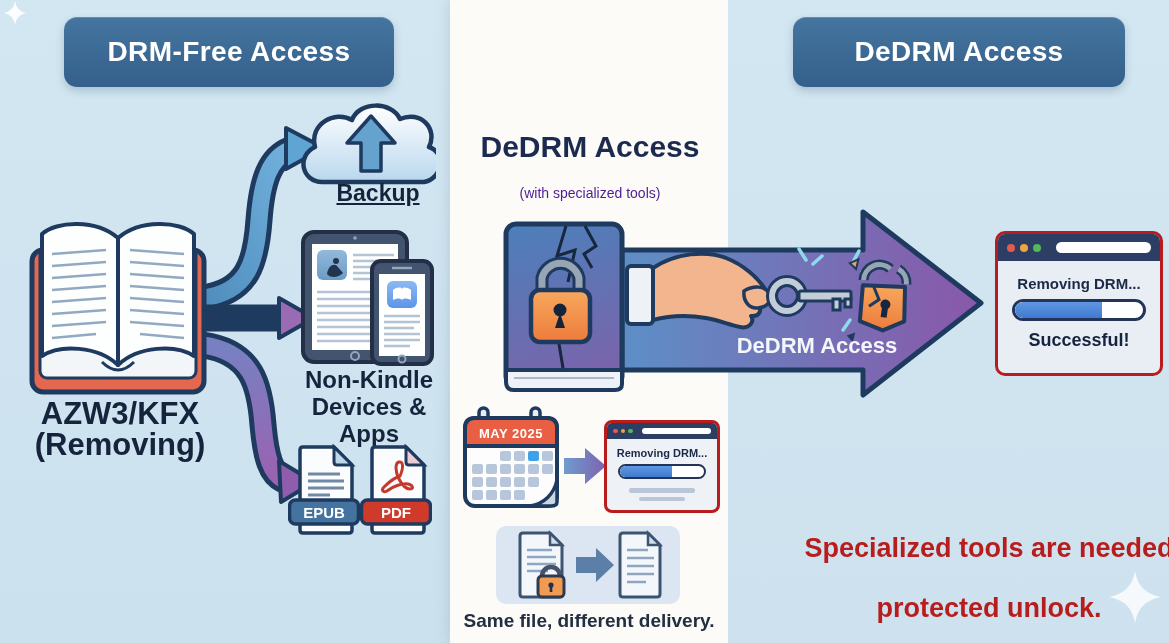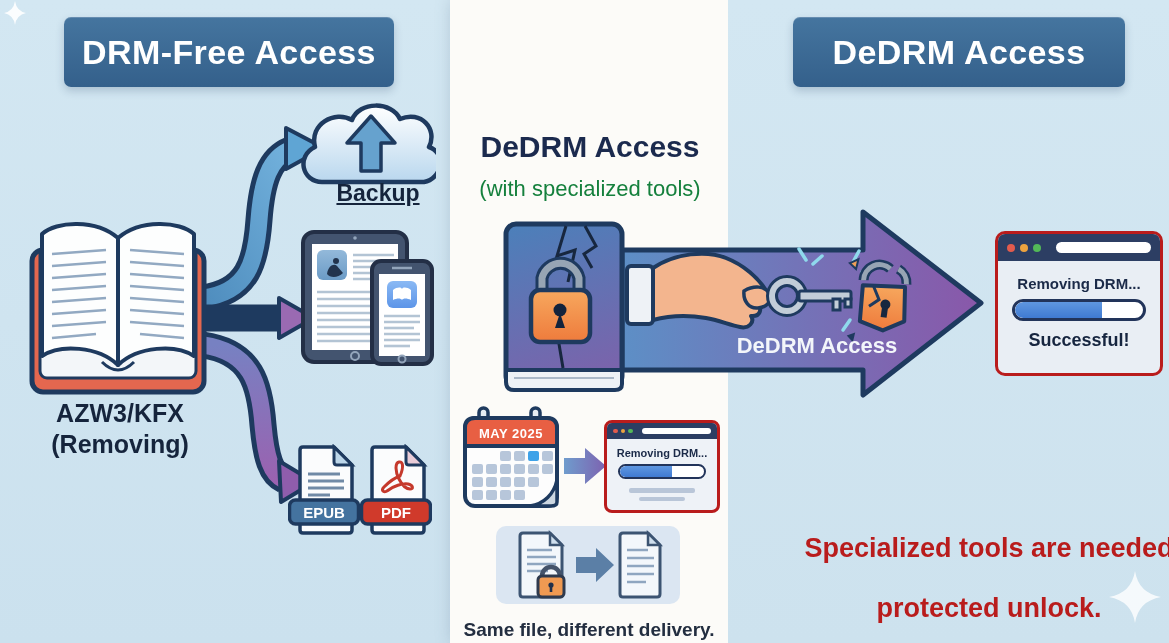--- a/index.html
+++ b/index.html
@@ -3,39 +3,39 @@
 <meta charset="utf-8">
 <style>
   html,body{margin:0;padding:0;background:#9db4c4;}
   .stage{position:relative;width:1169px;height:643px;overflow:hidden;
          font-family:"Liberation Sans",sans-serif;background:#cfe4f0;}
   .panel{position:absolute;top:0;height:643px;}
   .panel-left{left:0;width:450px;background:linear-gradient(180deg,#d3e7f2,#cbe1ee);}
   .panel-mid{left:450px;width:278px;background:#fcfbf8;box-shadow:0 0 14px rgba(100,125,150,.28);}
   .panel-right{left:728px;width:441px;background:linear-gradient(180deg,#d3e7f2,#cde2ee);}
 
-  .banner{position:absolute;height:70px;border-radius:7px;color:#fff;font-weight:bold;
-          font-size:34px;display:flex;align-items:center;justify-content:center;
+  .banner{position:absolute;height:70px;border-radius:13px;color:#fff;font-weight:bold;
+          font-size:28px;display:flex;align-items:center;justify-content:center;
           background:linear-gradient(180deg,#45759f,#34608b);letter-spacing:.4px;
           box-shadow:0 4px 8px rgba(30,58,95,.22), inset 0 1px 0 rgba(255,255,255,.18);}
   #banner-left{left:64px;top:17px;width:330px;}
   #banner-right{left:793px;top:17px;width:332px;}
 
   .lbl{position:absolute;text-align:center;color:#15243c;font-weight:bold;}
   #backup-label{left:318px;top:180px;width:120px;font-size:23px;text-decoration:underline;}
-  #book-label{left:30px;top:398px;width:180px;font-size:25px;line-height:31px;}
+  #book-label{left:30px;top:398px;width:180px;font-size:31px;line-height:31px;}
   #devices-label{left:280px;top:366px;width:178px;font-size:24px;line-height:27px;}
   #left-caption{left:25px;top:558px;width:400px;font-size:27px;line-height:32px;}
   #right-caption{left:775px;top:533px;width:428px;font-size:27px;line-height:30px;color:#b91c1c;}
 
   #mid-title{position:absolute;left:452px;top:130px;width:276px;text-align:center;}
   #mid-title .t1{font-size:30px;font-weight:bold;color:#1b2a4e;}
-  #mid-title .t2{font-size:22px;color:#15803d;margin-top:12px;}
+  #mid-title .t2{font-size:14px;color:#4c1d95;margin-top:21px;}
   #same-file-caption{position:absolute;left:450px;top:610px;width:278px;text-align:center;
-                     font-size:19px;font-weight:bold;color:#232e40;margin-top:9px;}
+                     font-size:19px;font-weight:bold;color:#232e40;}
 
   svg{position:absolute;display:block;}
   svg text{font-family:"Liberation Sans",sans-serif;}
 
   .browser{position:absolute;background:#e9eef4;border:3px solid #b91c1c;border-radius:10px;
            overflow:hidden;box-sizing:border-box;}
   .browser .bar{background:#2c3e63;display:flex;align-items:center;}
   .dot{border-radius:50%;flex:0 0 auto;}
   .pill{background:#fff;border-radius:6px;flex:1 1 auto;}
   .pbar{background:#fff;border:3px solid #22345a;border-radius:12px;overflow:hidden;}
@@ -195,20 +195,24 @@
         <line x1="384" y1="316" x2="420" y2="316"></line>
           <line x1="384" y1="322" x2="420" y2="322"></line>
         <line x1="384" y1="328" x2="414" y2="328"></line>
           <line x1="384" y1="334" x2="420" y2="334"></line>
         <line x1="384" y1="340" x2="420" y2="340"></line>
           <line x1="384" y1="346" x2="410" y2="346"></line>
       </g>
       <circle cx="402" cy="359" r="3.5" fill="none" stroke="#93a5bb" stroke-width="2"></circle>
     </g>
   </svg>
+  <div class="lbl" id="devices-label">
+    <span>Non-Kindle</span><br>
+    <span>Devices &amp; Apps</span>
+  </div>
 
   <svg style="left:288px;top:444px" width="72" height="92" viewBox="0 0 72 92">
     <path d="M12,6 Q12,3 15,3 L46,3 L64,21 L64,86 Q64,89 61,89 L15,89 Q12,89 12,86 Z" fill="#fbfcfd" stroke="#1e3a5f" stroke-width="3.5" stroke-linejoin="round"></path>
     <path d="M46,3 L46,18 Q46,21 49,21 L64,21 Z" fill="#bdd7ea" stroke="#1e3a5f" stroke-width="3"></path>
     <g stroke="#708aa6" stroke-width="3">
       <line x1="20" y1="30" x2="52" y2="30"></line>
         <line x1="20" y1="37" x2="56" y2="37"></line>
       <line x1="20" y1="44" x2="56" y2="44"></line>
         <line x1="20" y1="51" x2="42" y2="51"></line>
     </g>

